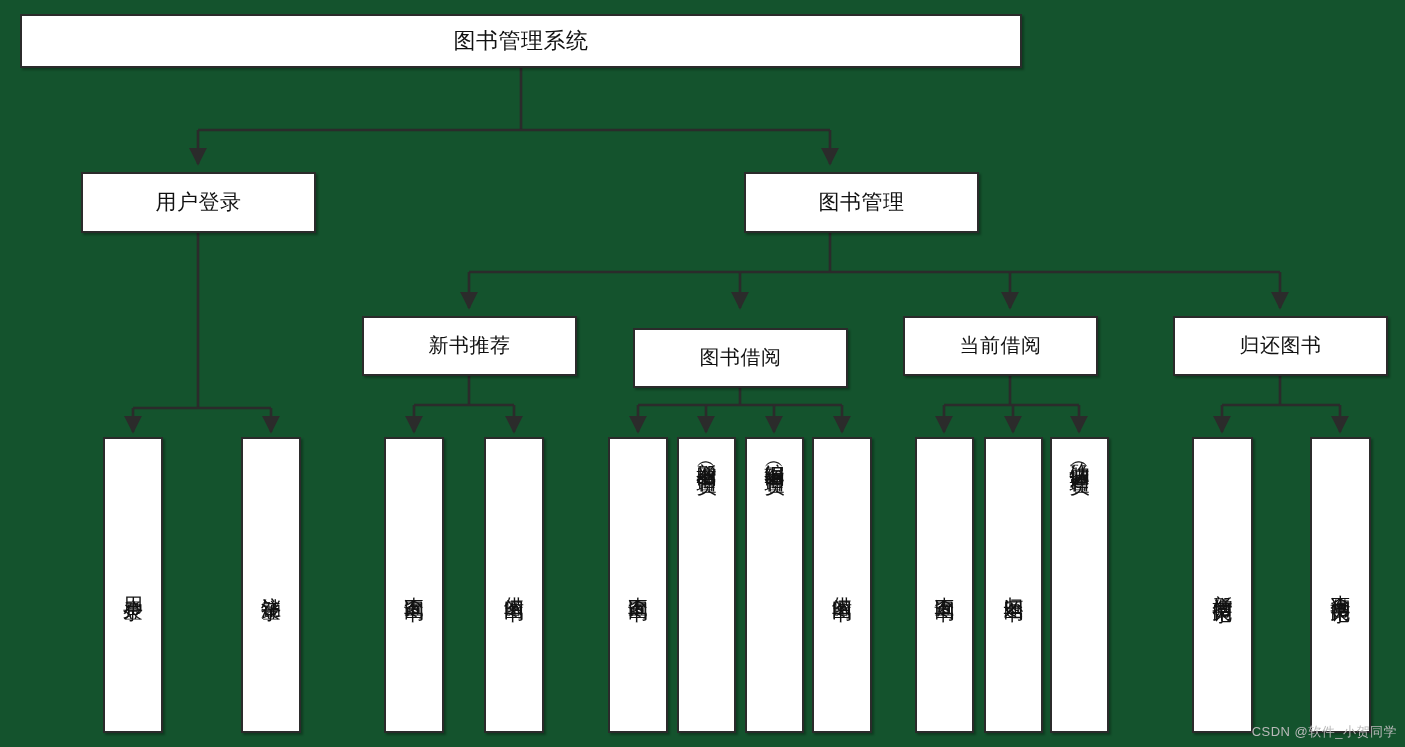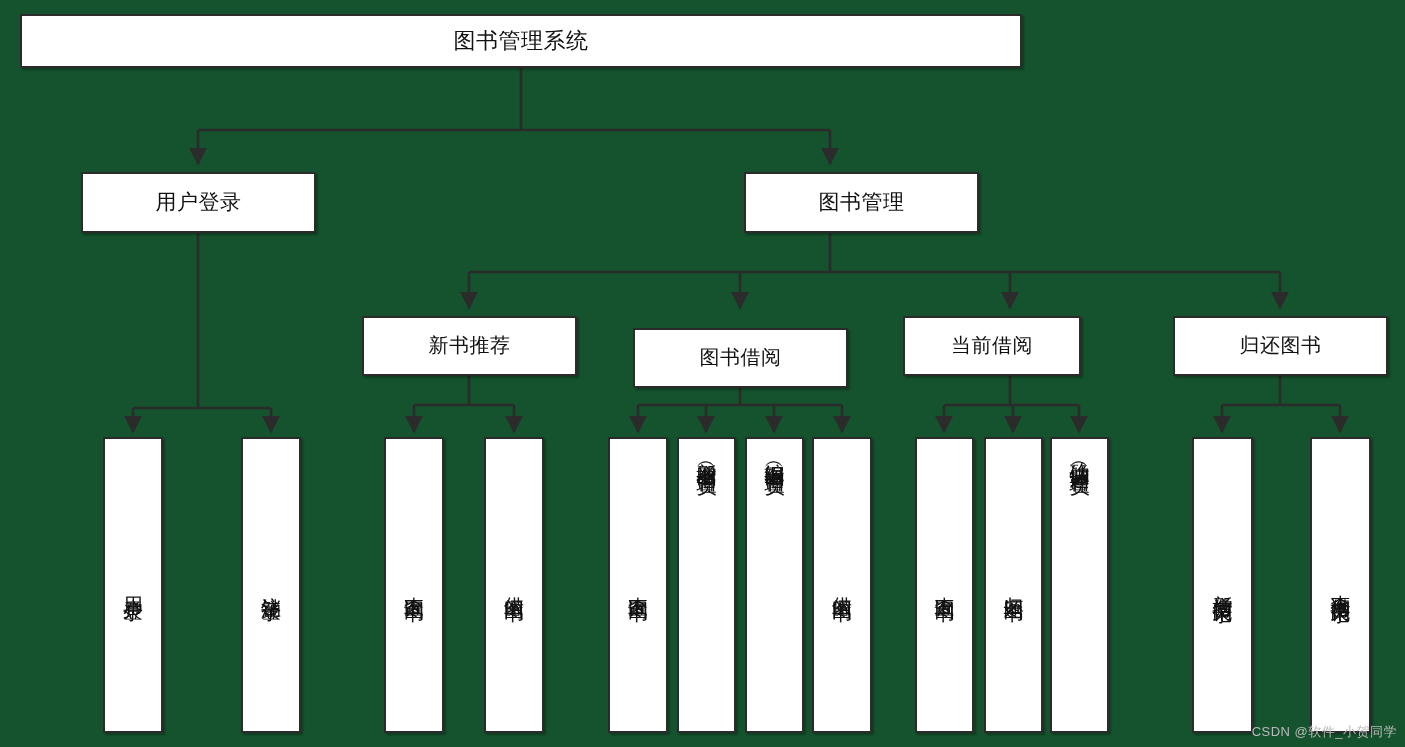--- a/index.html
+++ b/index.html
@@ -139,21 +139,21 @@
   <div class="node lvl2" style="left:712px; top:172px; width:235px; height:61px;margin-left:32px;">
     <span class="label">图书管理</span>
   </div>
 
   <div class="node lvl3" style="left:362px; top:316px; width:215px; height:60px;">
     <span class="label">新书推荐</span>
   </div>
   <div class="node lvl3" style="left:633px; top:328px; width:215px; height:60px;">
     <span class="label">图书借阅</span>
   </div>
-  <div class="node lvl3" style="left:903px; top:316px; width:178px; height:60px;">
+  <div class="node lvl3" style="left:903px; top:316px; width:195px; height:60px;">
     <span class="label">当前借阅</span>
   </div>
   <div class="node lvl3" style="left:1173px; top:316px; width:215px; height:60px;">
     <span class="label">归还图书</span>
   </div>
 
   <div class="node leaf" style="left:103px; top:437px; width:60px; height:296px;">
     <span class="label">用户登录</span>
   </div>
   <div class="node leaf" style="left:241px; top:437px; width:60px; height:296px;">

